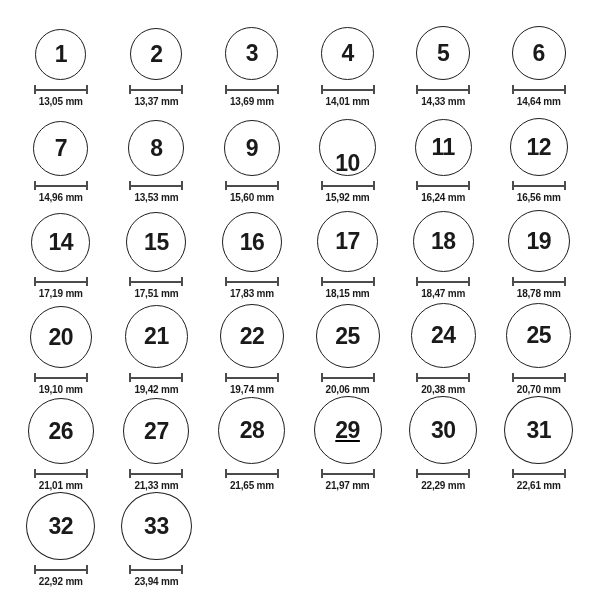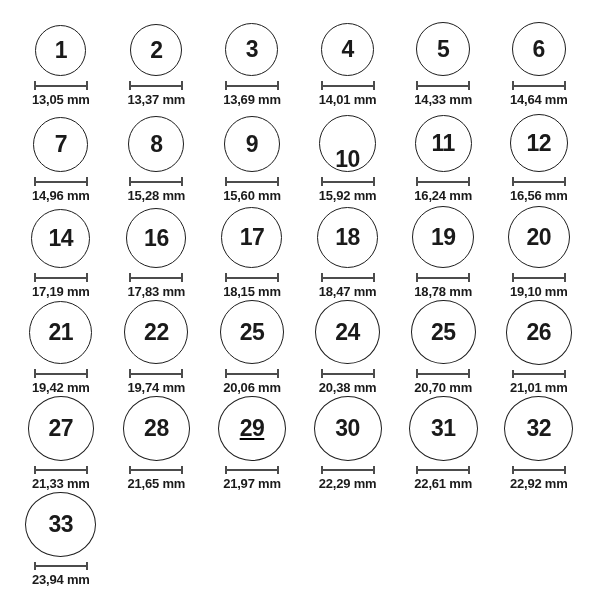--- a/index.html
+++ b/index.html
@@ -47,21 +47,21 @@
     width: 54px;
     height: 9px;
     box-sizing: border-box;
     border-left: 2px solid #4c4c4c;
     border-right: 2px solid #4c4c4c;
     background: linear-gradient(#4c4c4c, #4c4c4c) center / 100% 2px no-repeat;
     margin-bottom: 2px;
   }
   .mm-label {
     font-weight: 700;
-    font-size: 13px;
+    font-size: 10px;
     color: #1a1a1a;
     letter-spacing: -0.2px;
     white-space: nowrap;
     line-height: 1.2;
   }
 </style>
 </head>
 <body>
 
 <div id="chart">
@@ -119,21 +119,21 @@
     </div>
     <div class="dim-line"></div>
     <span class="mm-label">14,96 mm</span>
   </div>
 
   <div class="cell">
     <div class="circle" style="width: 56px; height: 56px;">
       <span class="size-num">8</span>
     </div>
     <div class="dim-line"></div>
-    <span class="mm-label">15,28 mm</span>
+    <span class="mm-label">13,53 mm</span>
   </div>
 
   <div class="cell">
     <div class="circle" style="width: 56px; height: 56px;">
       <span class="size-num">9</span>
     </div>
     <div class="dim-line"></div>
     <span class="mm-label">15,60 mm</span>
   </div>
 
@@ -163,20 +163,27 @@
 
 
   <div class="cell">
     <div class="circle" style="width: 59px; height: 59px;">
       <span class="size-num">14</span>
     </div>
     <div class="dim-line"></div>
     <span class="mm-label">17,19 mm</span>
   </div>
 
+  <div class="cell">
+    <div class="circle" style="width: 60px; height: 60px;">
+      <span class="size-num">15</span>
+    </div>
+    <div class="dim-line"></div>
+    <span class="mm-label">17,51 mm</span>
+  </div>
 
   <div class="cell">
     <div class="circle" style="width: 60px; height: 60px;">
       <span class="size-num">16</span>
     </div>
     <div class="dim-line"></div>
     <span class="mm-label">17,83 mm</span>
   </div>
 
   <div class="cell">

